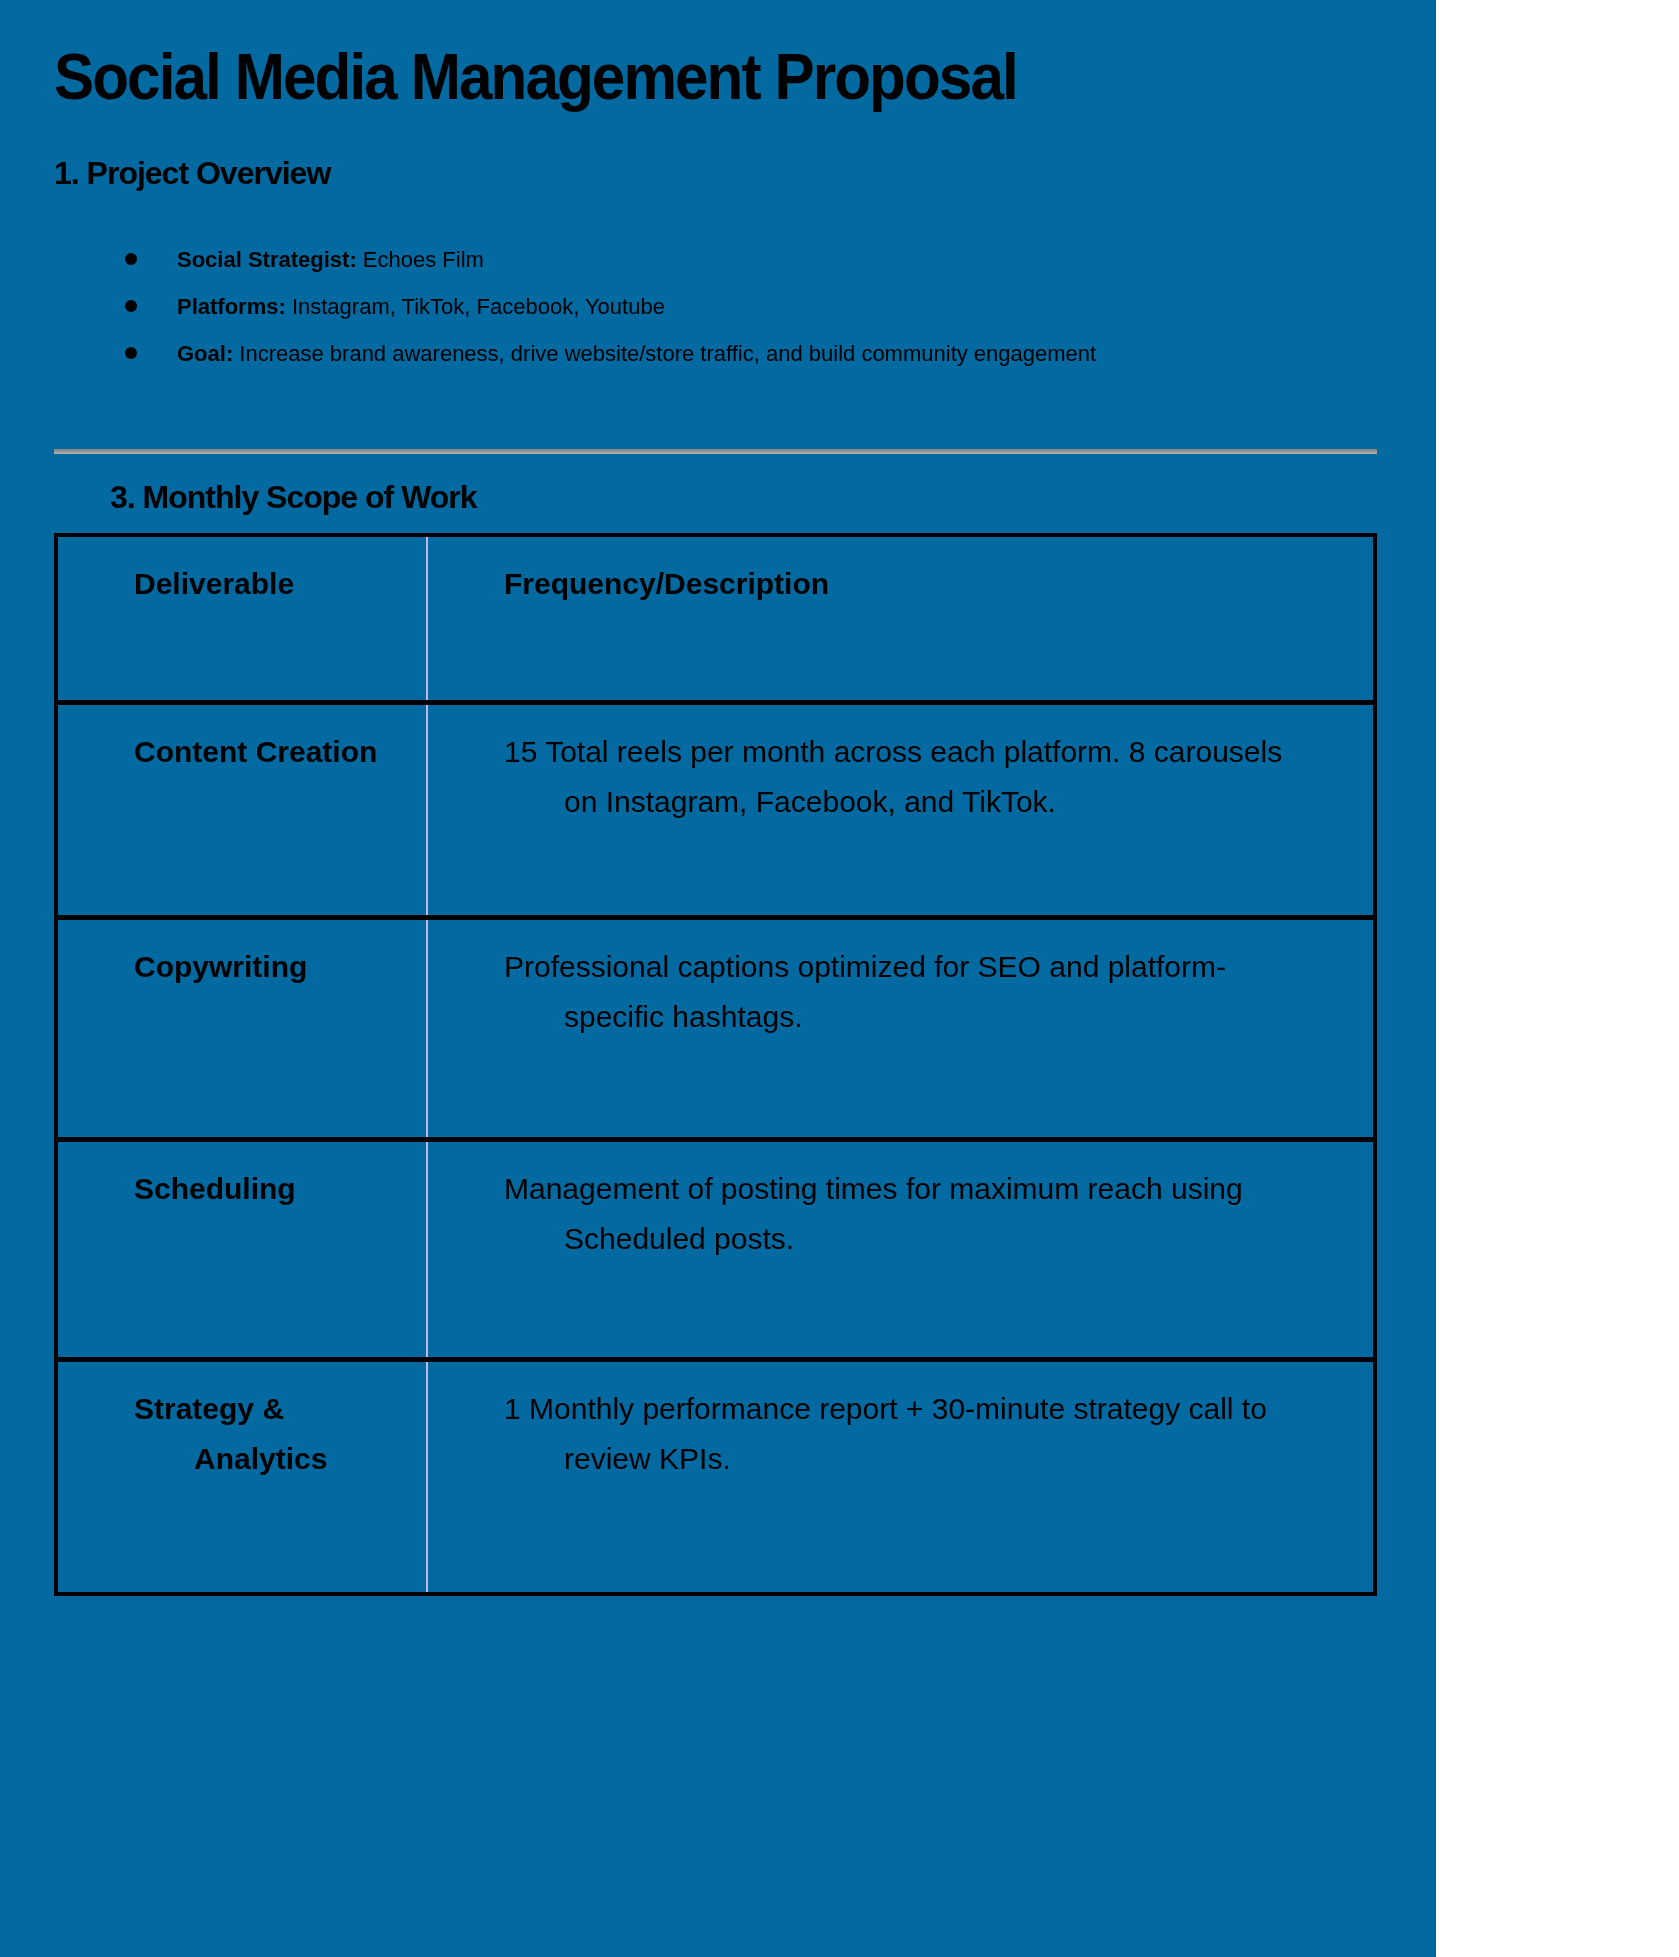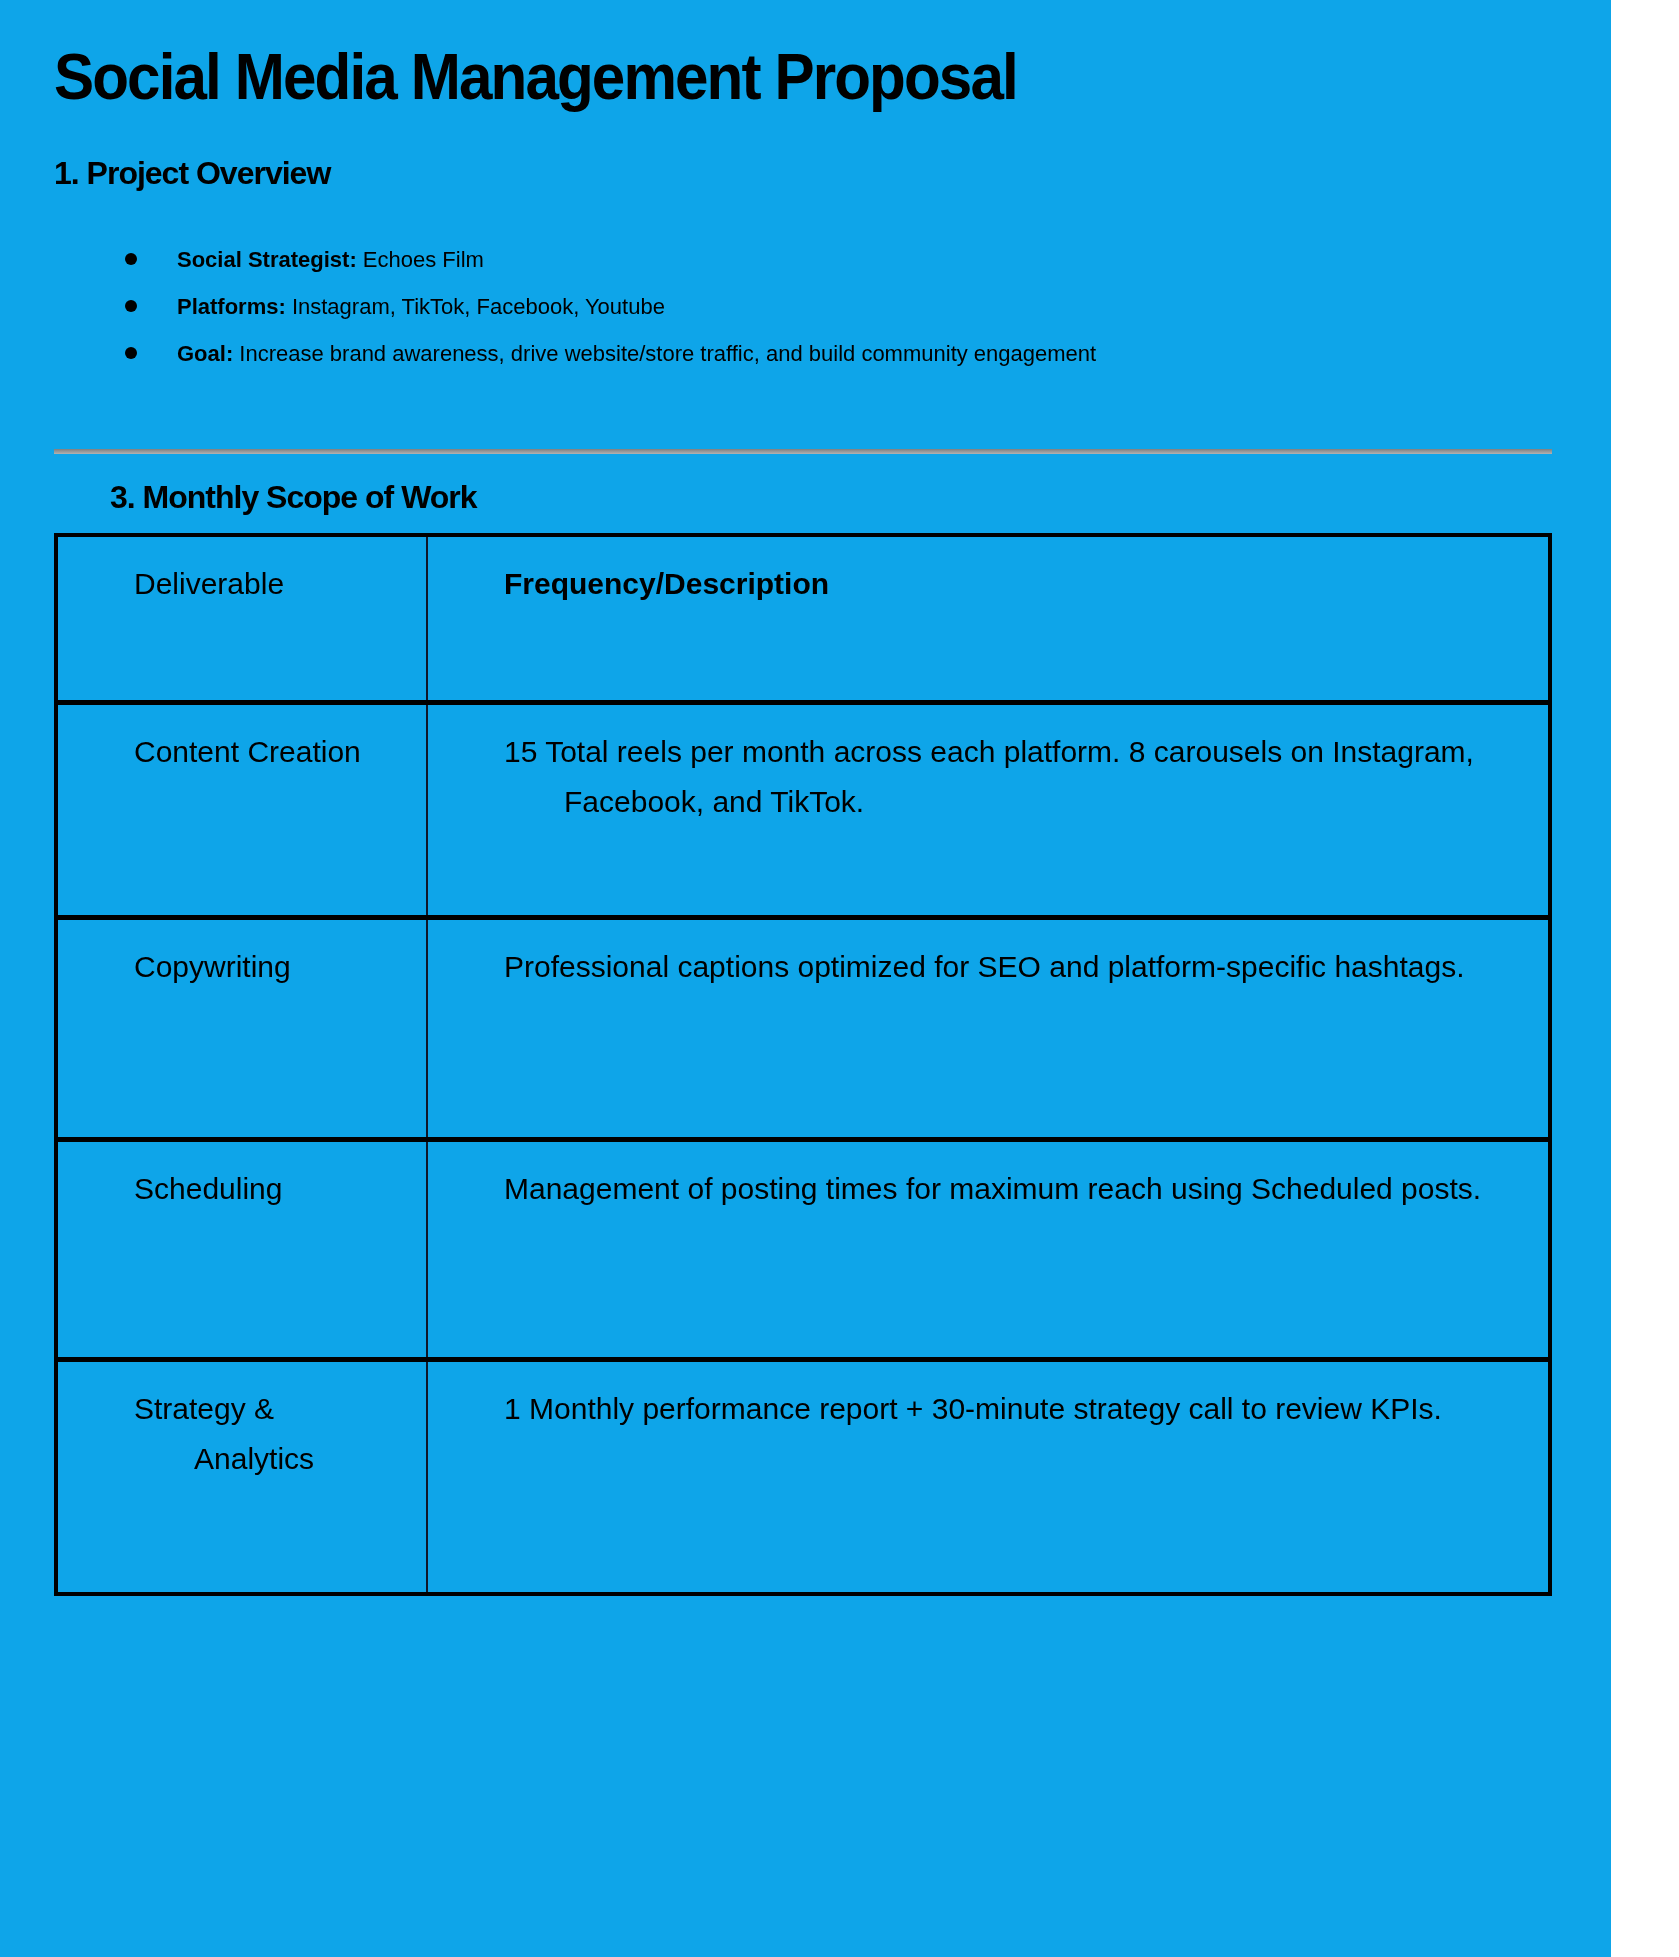--- a/index.html
+++ b/index.html
@@ -1,20 +1,20 @@
 <!DOCTYPE html>
 <html><head>
 <meta charset="utf-8">
 <style>
   html, body { margin: 0; padding: 0; background: #ffffff; }
   .page {
     position: relative;
-    width: 1611px;
+    width: 1436px;
     height: 1957px;
-    background: #0ea5e9;
+    background: #0369a1;
     color: #000000;
     font-family: "Liberation Sans", "DejaVu Sans", sans-serif;
     box-sizing: border-box;
     padding: 42px 59px 0 54px;
     overflow: hidden;
   }
   .doc-title {
     font-size: 64px;
     font-weight: bold;
     letter-spacing: -2px;
@@ -79,23 +79,23 @@
   .scope-table tr:not(:last-child) { border-bottom: 5px solid #000000; }
   .scope-table th, .scope-table td {
     font-size: 30px;
     line-height: 50px;
     text-align: left;
     padding: 22px 60px 10px 76px;
     box-sizing: border-box;
   }
   .scope-table th { font-weight: bold; }
   .scope-table th:first-child, .scope-table td:first-child {
-    border-right: 2px solid #0f172a;
+    border-right: 2px solid #c4b5fd;
     padding-right: 45px;
-    font-weight: normal;
+    font-weight: bold;
   }
   .cell-p {
     margin: 0;
     padding-left: 60px;
     text-indent: -60px;
   }
 </style>
 </head>
 <body>
 

